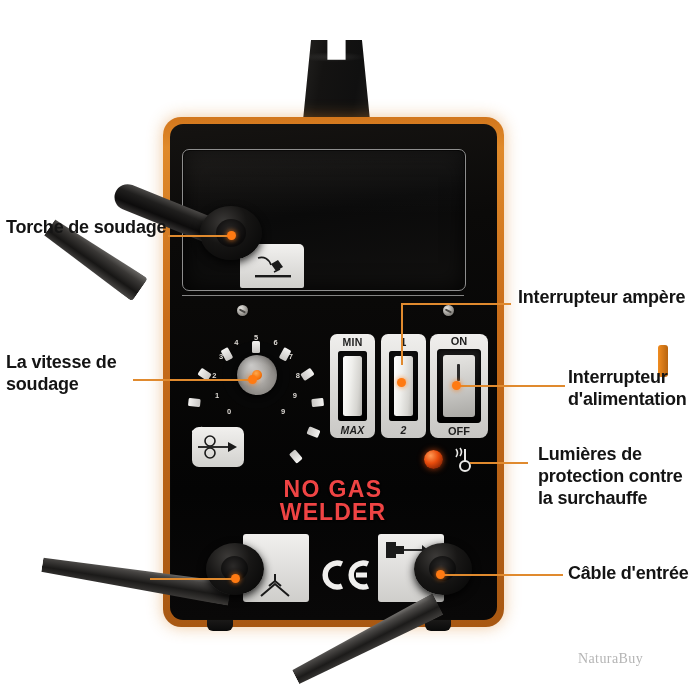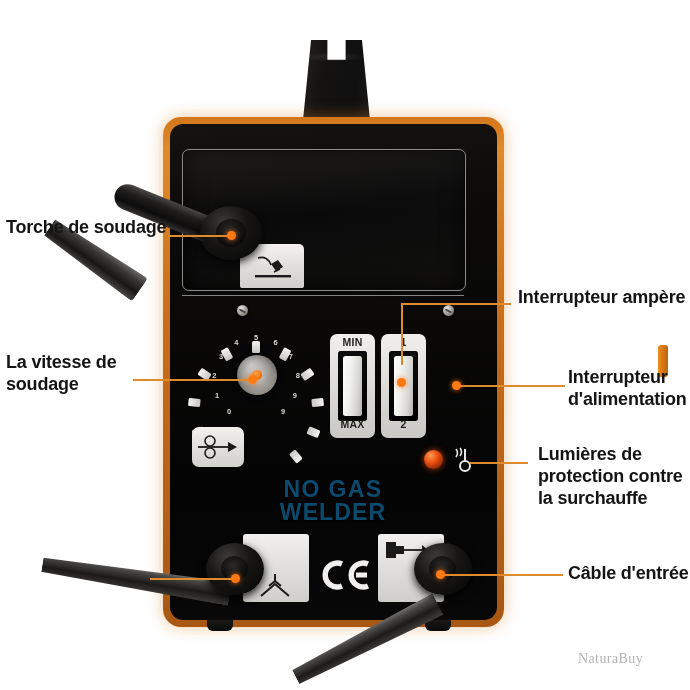--- a/index.html
+++ b/index.html
@@ -174,21 +174,21 @@
   .tgLever{
     position:absolute;left:13px;top:22px;width:19px;height:60px;border-radius:2.5px;
     background:linear-gradient(95deg,#ffffff 0%,#efefec 40%,#d6d5d1 75%,#b3b2ae 100%);
     box-shadow:0 1px 3px rgba(0,0,0,.6);
   }
   .tgTop,.tgBot{
     position:absolute;left:0;width:45px;text-align:center;
     font-size:10.5px;font-weight:bold;color:#1d1d1d;letter-spacing:.3px;
   }
   .tgTop{top:2px;}
-  .tgBot{bottom:8px;}
+  .tgBot{bottom:2px;font-style:italic;}
   
   #rockerBlock{position:absolute;left:430px;top:334px;width:58px;height:104px;}
   #rkPlate{
     position:absolute;left:0;top:0;width:58px;height:104px;border-radius:8px;
     background:linear-gradient(180deg,#f0efed 0%,#dcdbd8 50%,#c7c6c3 100%);
   }
   #rkFrame{
     position:absolute;left:7px;top:15px;width:44px;height:74px;border-radius:4px;
     background:linear-gradient(180deg,#1a1a1a,#000);
     box-shadow:inset 0 0 6px #000;
@@ -208,21 +208,21 @@
   #led{
     position:absolute;left:424px;top:450px;width:19px;height:19px;border-radius:50%;
     background:radial-gradient(circle at 35% 30%,#ff9a55 0%,#e84c0c 42%,#8e2806 78%,#521604 100%);
     box-shadow:0 0 6px rgba(232,76,12,.75);
   }
   #thermo{position:absolute;left:452px;top:445px;}
 
   
   #brand{
     position:absolute;left:238px;top:478px;width:190px;text-align:center;
-    color:#0c4a6e;font-weight:bold;font-size:23px;line-height:1.0;
+    color:#ef4444;font-weight:bold;font-size:23px;line-height:1.0;
     letter-spacing:1.4px;font-family:"Liberation Sans", sans-serif;
     text-shadow:0 1px 2px rgba(0,0,0,.9);
   }
   #brand .l2{letter-spacing:1.1px;}
 
   
   .btmSocket{
     position:absolute;width:58px;height:52px;border-radius:50%;
     background:radial-gradient(ellipse at 38% 28%,#3d3b39 0%,#181716 42%,#040404 100%);
     box-shadow:0 3px 9px rgba(0,0,0,.9);
@@ -353,20 +353,28 @@
   </div>
 
   <div class="toggleBlock" style="left:381px;top:334px;">
     <div class="tgPlate"></div>
     <div class="tgTop">1</div>
     <div class="tgWell"></div>
     <div class="tgLever"></div>
     <div class="tgBot">2</div>
   </div>
 
+  <div id="rockerBlock">
+    <div id="rkPlate"></div>
+    <div id="rkTop">ON</div>
+    <div id="rkFrame"></div>
+    <div id="rkBtn"></div>
+    <div id="rkBar"></div>
+    <div id="rkBot">OFF</div>
+  </div>
 
   <div id="led"></div>
   <svg id="thermo" width="26" height="30" viewBox="0 0 26 30">
     <path d="M13 4 v13" stroke="#e9e8e6" stroke-width="2" fill="none"></path>
     <circle cx="13" cy="21" r="5" stroke="#e9e8e6" stroke-width="2" fill="none"></circle>
     <path d="M4 4 q3 4 0 8" stroke="#e9e8e6" stroke-width="1.6" fill="none"></path>
     <path d="M8 3 q3 4 0 8" stroke="#e9e8e6" stroke-width="1.6" fill="none"></path>
   </svg>
 
   <div id="brand">

